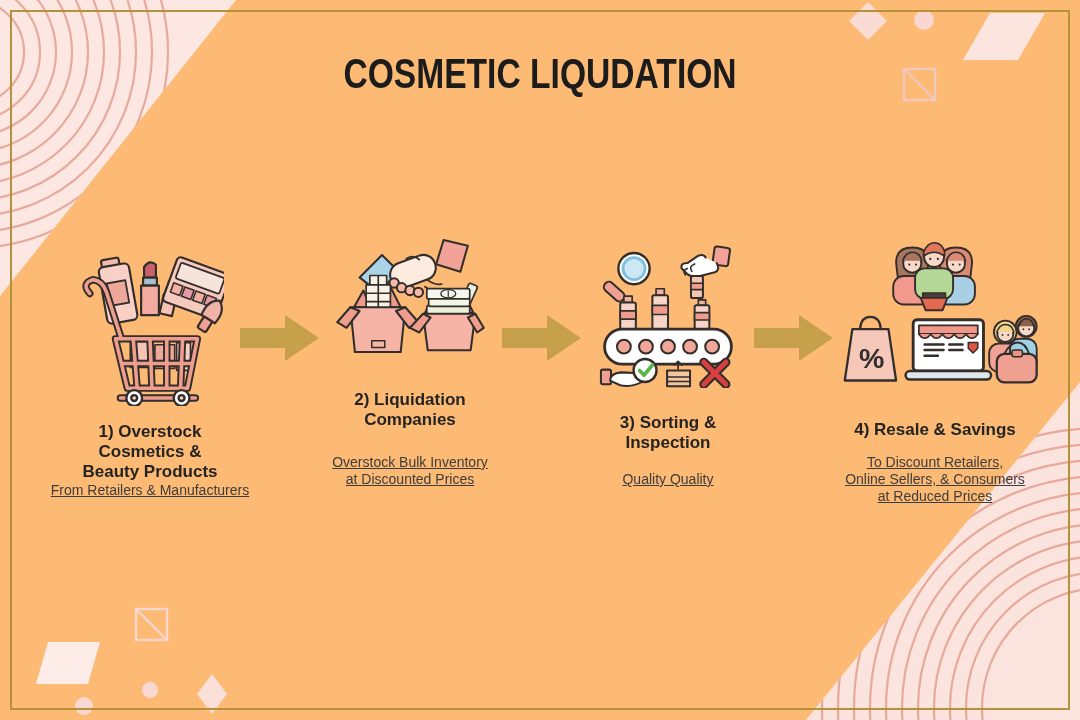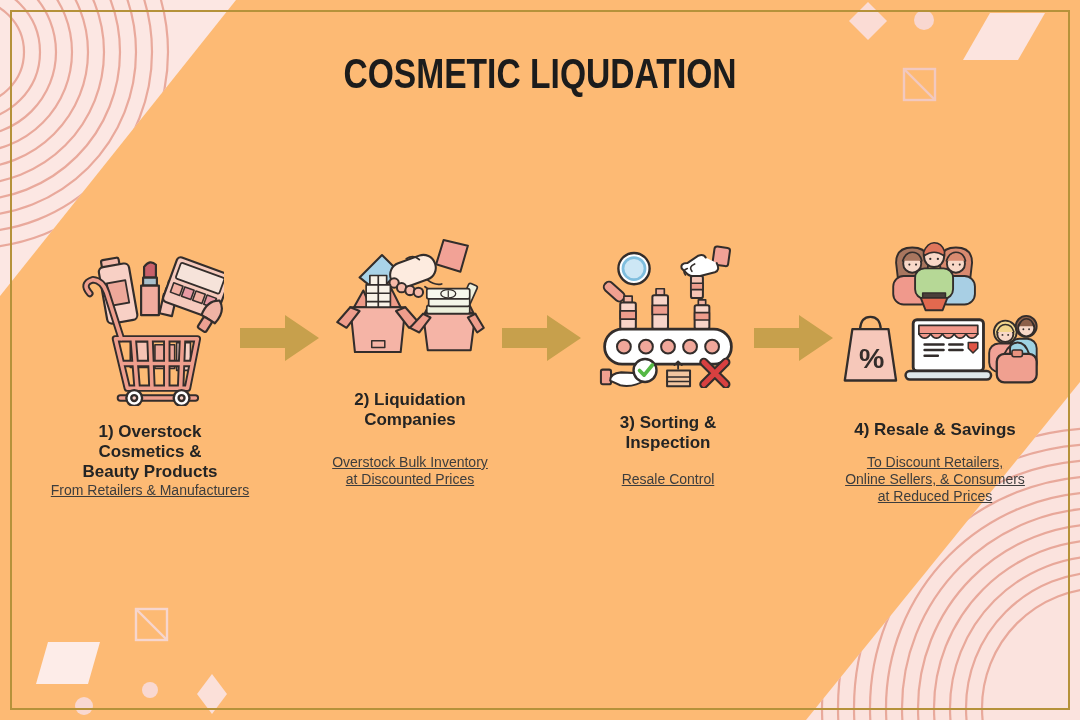--- a/index.html
+++ b/index.html
@@ -269,21 +269,21 @@
           </g>
         </g>
         <g>
           <path d="M114,132 L138,156 M138,132 L114,156" stroke="#332d2b" stroke-width="10" stroke-linecap="round" fill="none"></path>
           <path d="M114,132 L138,156 M138,132 L114,156" stroke="#d84040" stroke-width="5.5" stroke-linecap="round" fill="none"></path>
         </g>
       </svg>
     </div>
     <div class="step-heading">3) Sorting &amp;
 Inspection</div>
-    <div class="step-sub">Resale Control</div>
+    <div class="step-sub">Quality Quality</div>
   </div>
 
   <div class="step step-4">
     <div class="icon-box">
       <svg viewBox="0 0 215 160" width="205" height="152">
         <g stroke="#332d2b" stroke-width="2" stroke-linejoin="round" stroke-linecap="round">
           <path d="M66,26 q0,-16 17,-16 q17,0 17,16 l-3,26 h-28 z" fill="#a8765f"></path>
           <circle cx="83" cy="27" r="9.5" fill="#f8d8c8"></circle>
           <path d="M73,24 q3,-9 10,-9 q8,0 10,9" fill="#a8765f" stroke-width="1.8"></path>
           <circle cx="80" cy="28" r="1.1" fill="#332d2b" stroke="none"></circle>

